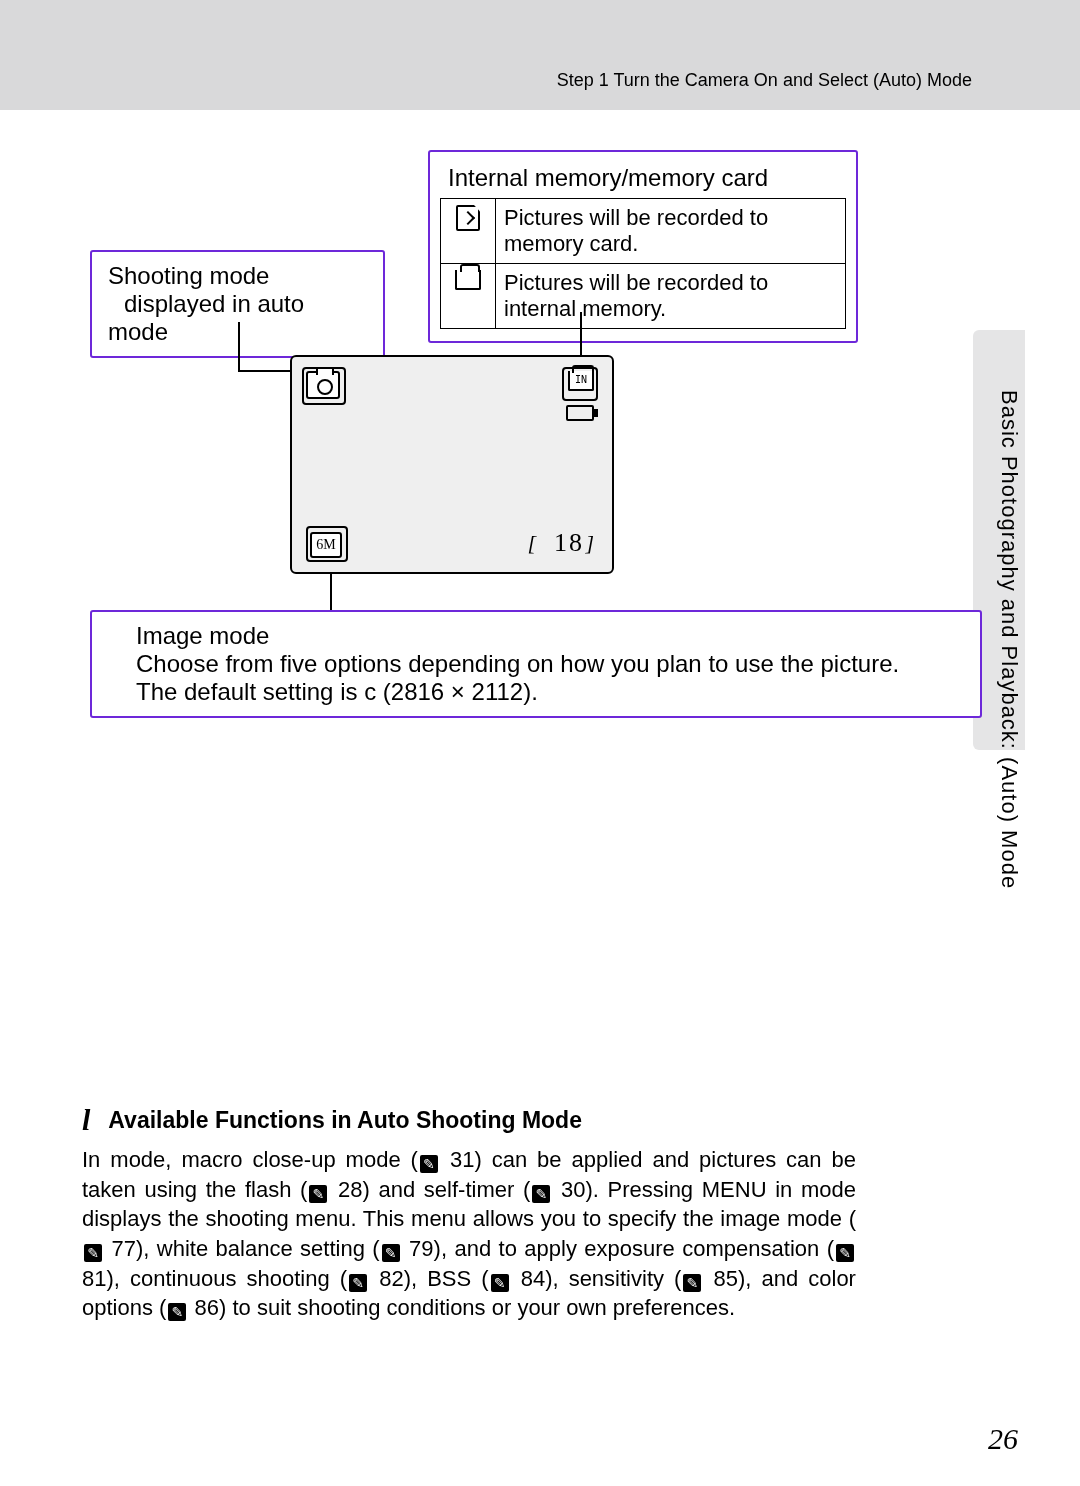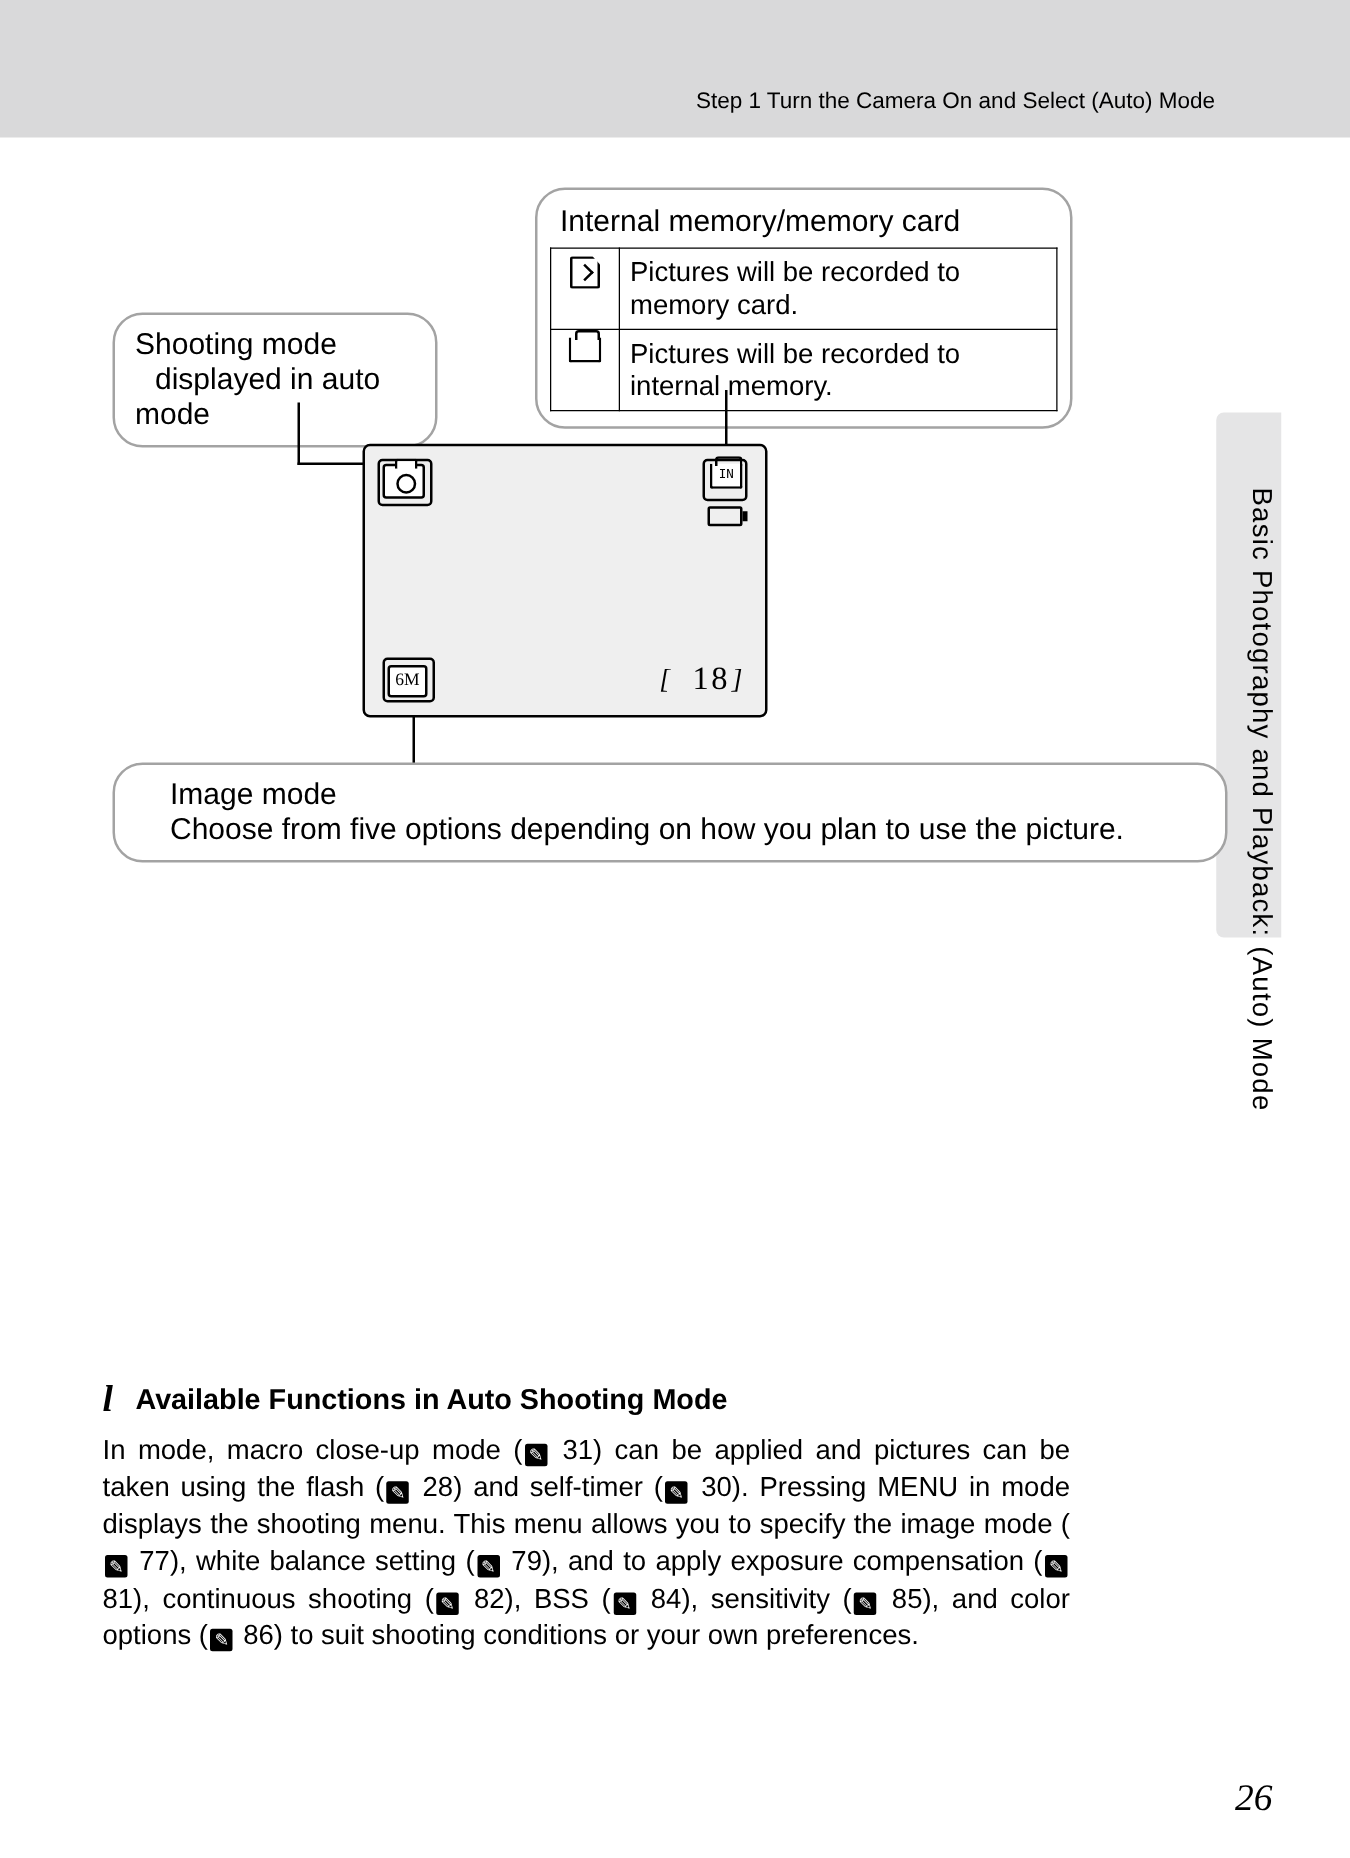--- a/index.html
+++ b/index.html
@@ -45,28 +45,28 @@
     width: 30px;
     font-size: 22px;
     writing-mode: vertical-rl;
     text-orientation: mixed;
     letter-spacing: 1px;
   }
 
   
   .bubble {
     position: absolute;
-    border: 2px solid #a3a3a3;
-    border-radius: 24px;
+    border: 2px solid #6d28d9;
+    border-radius: 3px;
     background: #fff;
     padding: 10px 16px;
     box-sizing: border-box;
     font-size: 24px;
   }
-  .bubble-shoot { top: 250px; left: 90px; width: 260px; }
+  .bubble-shoot { top: 250px; left: 90px; width: 295px; }
   .bubble-mem   { top: 150px; left: 428px; width: 430px; padding:12px 10px 12px 10px; }
   .bubble-img   { top: 610px; left: 90px; width: 892px; padding-left: 44px; }
 
   .memhead {
     font-size: 24px;
     font-weight: 500;
     margin: 0 0 6px 8px;
   }
   .memtable { width: 100%; border-collapse: collapse; }
   .memtable td { border: 1px solid #000; padding: 6px 8px; font-size: 22px; vertical-align: top; }
@@ -238,20 +238,21 @@
   <div class="sixm-outer"></div>
   <div class="mon-glyph sixm">6M</div>
   <span class="lbrack">[</span>
   <span class="eighteen">18</span>
   <span class="rbrack">]</span>
 </div>
 
 <div class="bubble bubble-img">
   <span>Image mode</span><br>
   <span>Choose from five options depending on how you plan to use the picture.</span><br>
+  <span>The default setting is c   (2816 × 2112).</span>
 </div>
 
 <div class="bottom">
   <div class="func-heading">
     <span class="slash">l</span><span>Available Functions in Auto Shooting Mode</span>
   </div>
   <div class="func-body">
     <span>In </span>
     <span> mode, macro close-up mode (</span><span class="ref">✎</span>
     <span>31</span><span>) can be applied and pictures can be taken using the flash (</span><span class="ref">✎</span>

